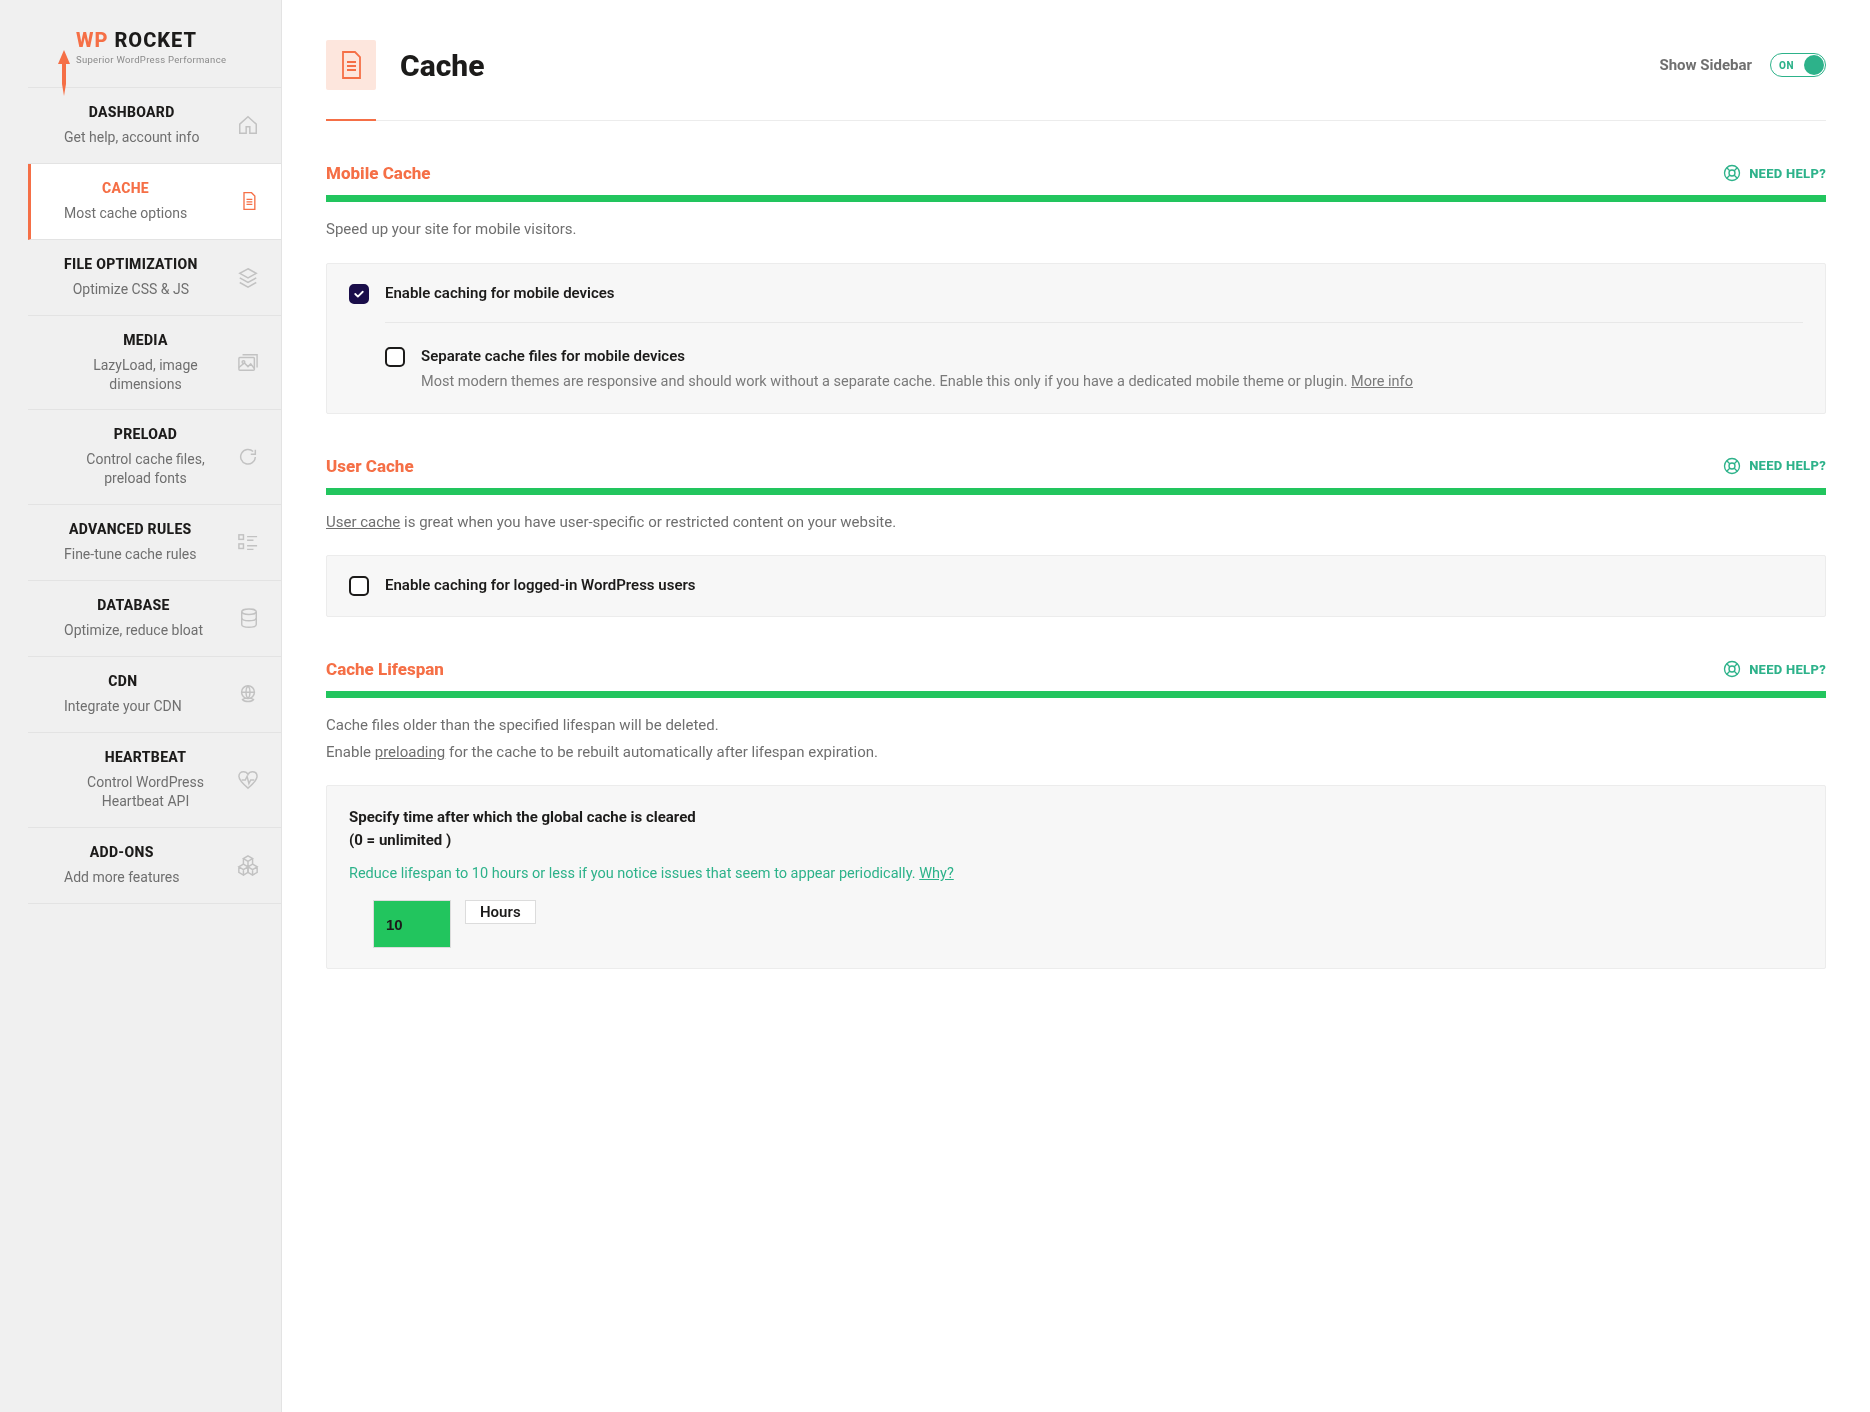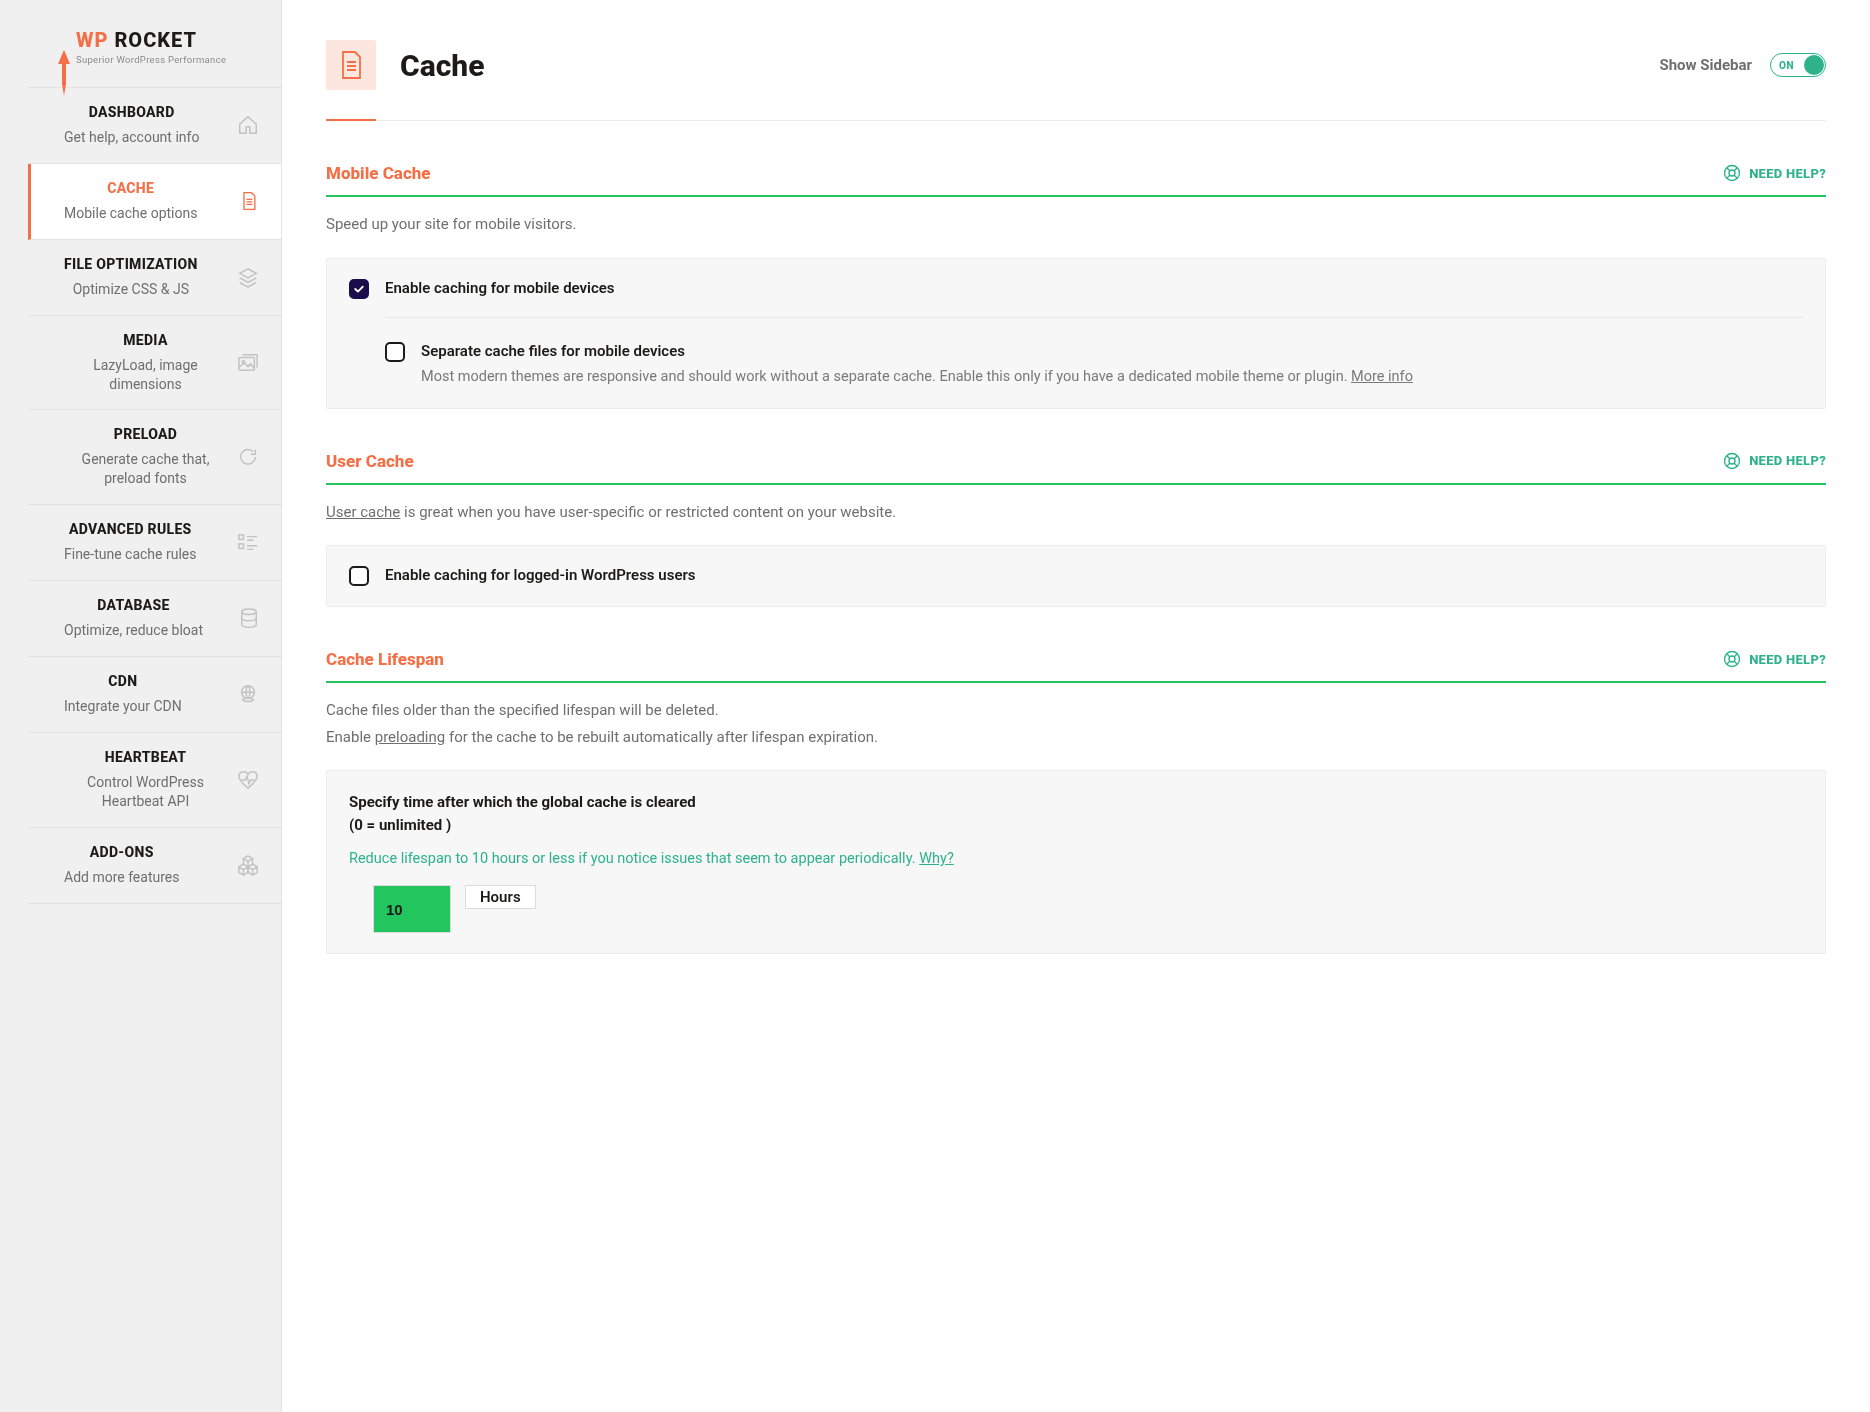--- a/index.html
+++ b/index.html
@@ -171,21 +171,21 @@
     right: 1px;
     top: 1px;
   }
 
   
   .section { margin-top: 42px; }
   .section-header {
     display: flex;
     justify-content: space-between;
     align-items: center;
-    border-bottom: 2px solid #22c55e;
+    border-bottom: 7px solid #22c55e;
     padding-bottom: 12px;
   }
   .section-title {
     color: #f56f46;
     font-weight: 800;
     font-size: 17px;
   }
   .help-link {
     display: flex;
     align-items: center;
@@ -330,21 +330,21 @@
         <span class="nav-icon">
           <svg width="22" height="22" viewBox="0 0 24 24" fill="none" stroke="currentColor" stroke-width="1.6">
               <path d="M3 11 L12 3 L21 11 V21 H14 V14 H10 V21 H3 Z"></path>
             </svg>
         </span>
       </div>
 
       <div class="nav-item active">
         <div class="nav-text">
           <div class="nav-title">CACHE</div>
-          <div class="nav-sub">Mobile cache options</div>
+          <div class="nav-sub">Most cache options</div>
         </div>
         <span class="nav-icon">
           <svg width="20" height="22" viewBox="0 0 24 24" fill="none" stroke="currentColor" stroke-width="1.6">
               <path d="M6 2 H15 L19 6 V22 H6 Z"></path>
               <path d="M9 10 H16 M9 13 H16 M9 16 H16"></path>
             </svg>
         </span>
       </div>
 
       <div class="nav-item">
@@ -372,21 +372,21 @@
               <path d="M6 2 H22 V16"></path>
               <circle cx="7" cy="10" r="1.5"></circle>
               <path d="M2 16 L8 11 L12 15 L15 12 L19 17"></path>
             </svg>
         </span>
       </div>
 
       <div class="nav-item">
         <div class="nav-text">
           <div class="nav-title">PRELOAD</div>
-          <div class="nav-sub">Generate cache that, preload fonts</div>
+          <div class="nav-sub">Control cache files, preload fonts</div>
         </div>
         <span class="nav-icon">
           <svg width="22" height="22" viewBox="0 0 24 24" fill="none" stroke="currentColor" stroke-width="1.6">
               <path d="M20 12 A8 8 0 1 1 17.6 6"></path>
               <path d="M20 4 V9 H15"></path>
             </svg>
         </span>
       </div>
 
       <div class="nav-item">

